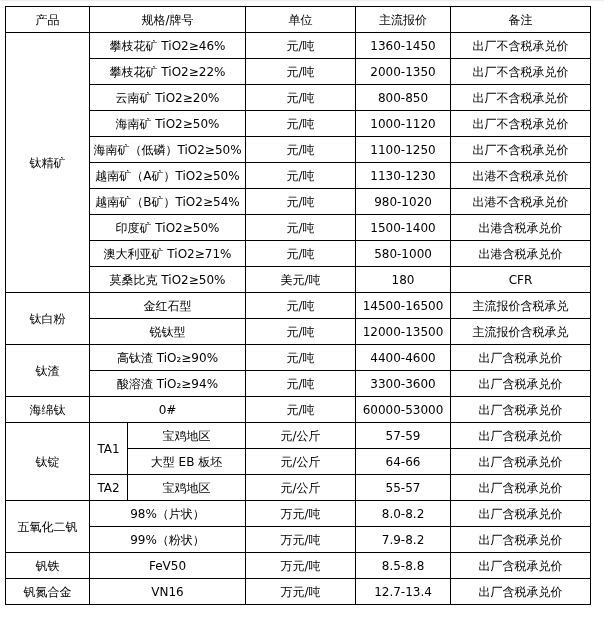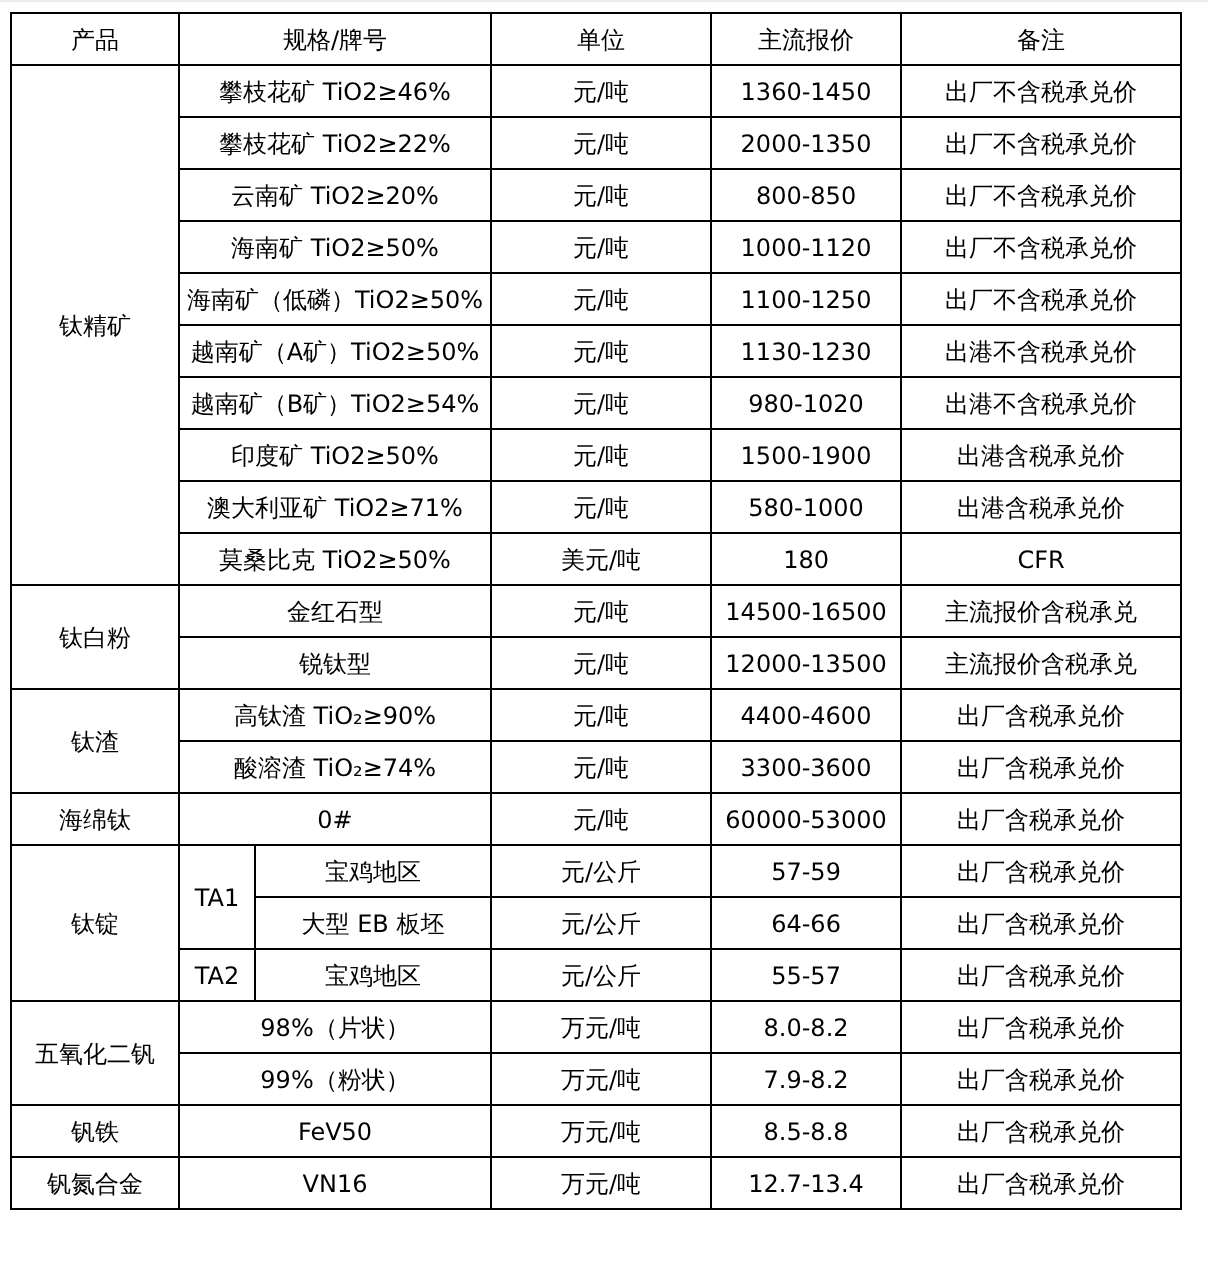--- a/index.html
+++ b/index.html
@@ -93,21 +93,21 @@
       </tr>
       <tr>
         <td colspan="2">越南矿（B矿）TiO2≥54%</td>
         <td>元/吨</td>
         <td>980-1020</td>
         <td>出港不含税承兑价</td>
       </tr>
       <tr>
         <td colspan="2">印度矿 TiO2≥50%</td>
         <td>元/吨</td>
-        <td>1500-1900</td>
+        <td>1500-1400</td>
         <td>出港含税承兑价</td>
       </tr>
       <tr>
         <td colspan="2">澳大利亚矿 TiO2≥71%</td>
         <td>元/吨</td>
         <td>580-1000</td>
         <td>出港含税承兑价</td>
       </tr>
       <tr>
         <td colspan="2">莫桑比克 TiO2≥50%</td>
@@ -129,21 +129,21 @@
         <td>主流报价含税承兑</td>
       </tr>
       <tr>
         <td rowspan="2">钛渣</td>
         <td colspan="2">高钛渣 TiO₂≥90%</td>
         <td>元/吨</td>
         <td>4400-4600</td>
         <td>出厂含税承兑价</td>
       </tr>
       <tr>
-        <td colspan="2">酸溶渣 TiO₂≥74%</td>
+        <td colspan="2">酸溶渣 TiO₂≥94%</td>
         <td>元/吨</td>
         <td>3300-3600</td>
         <td>出厂含税承兑价</td>
       </tr>
       <tr>
         <td>海绵钛</td>
         <td colspan="2">0#</td>
         <td>元/吨</td>
         <td>60000-53000</td>
         <td>出厂含税承兑价</td>

